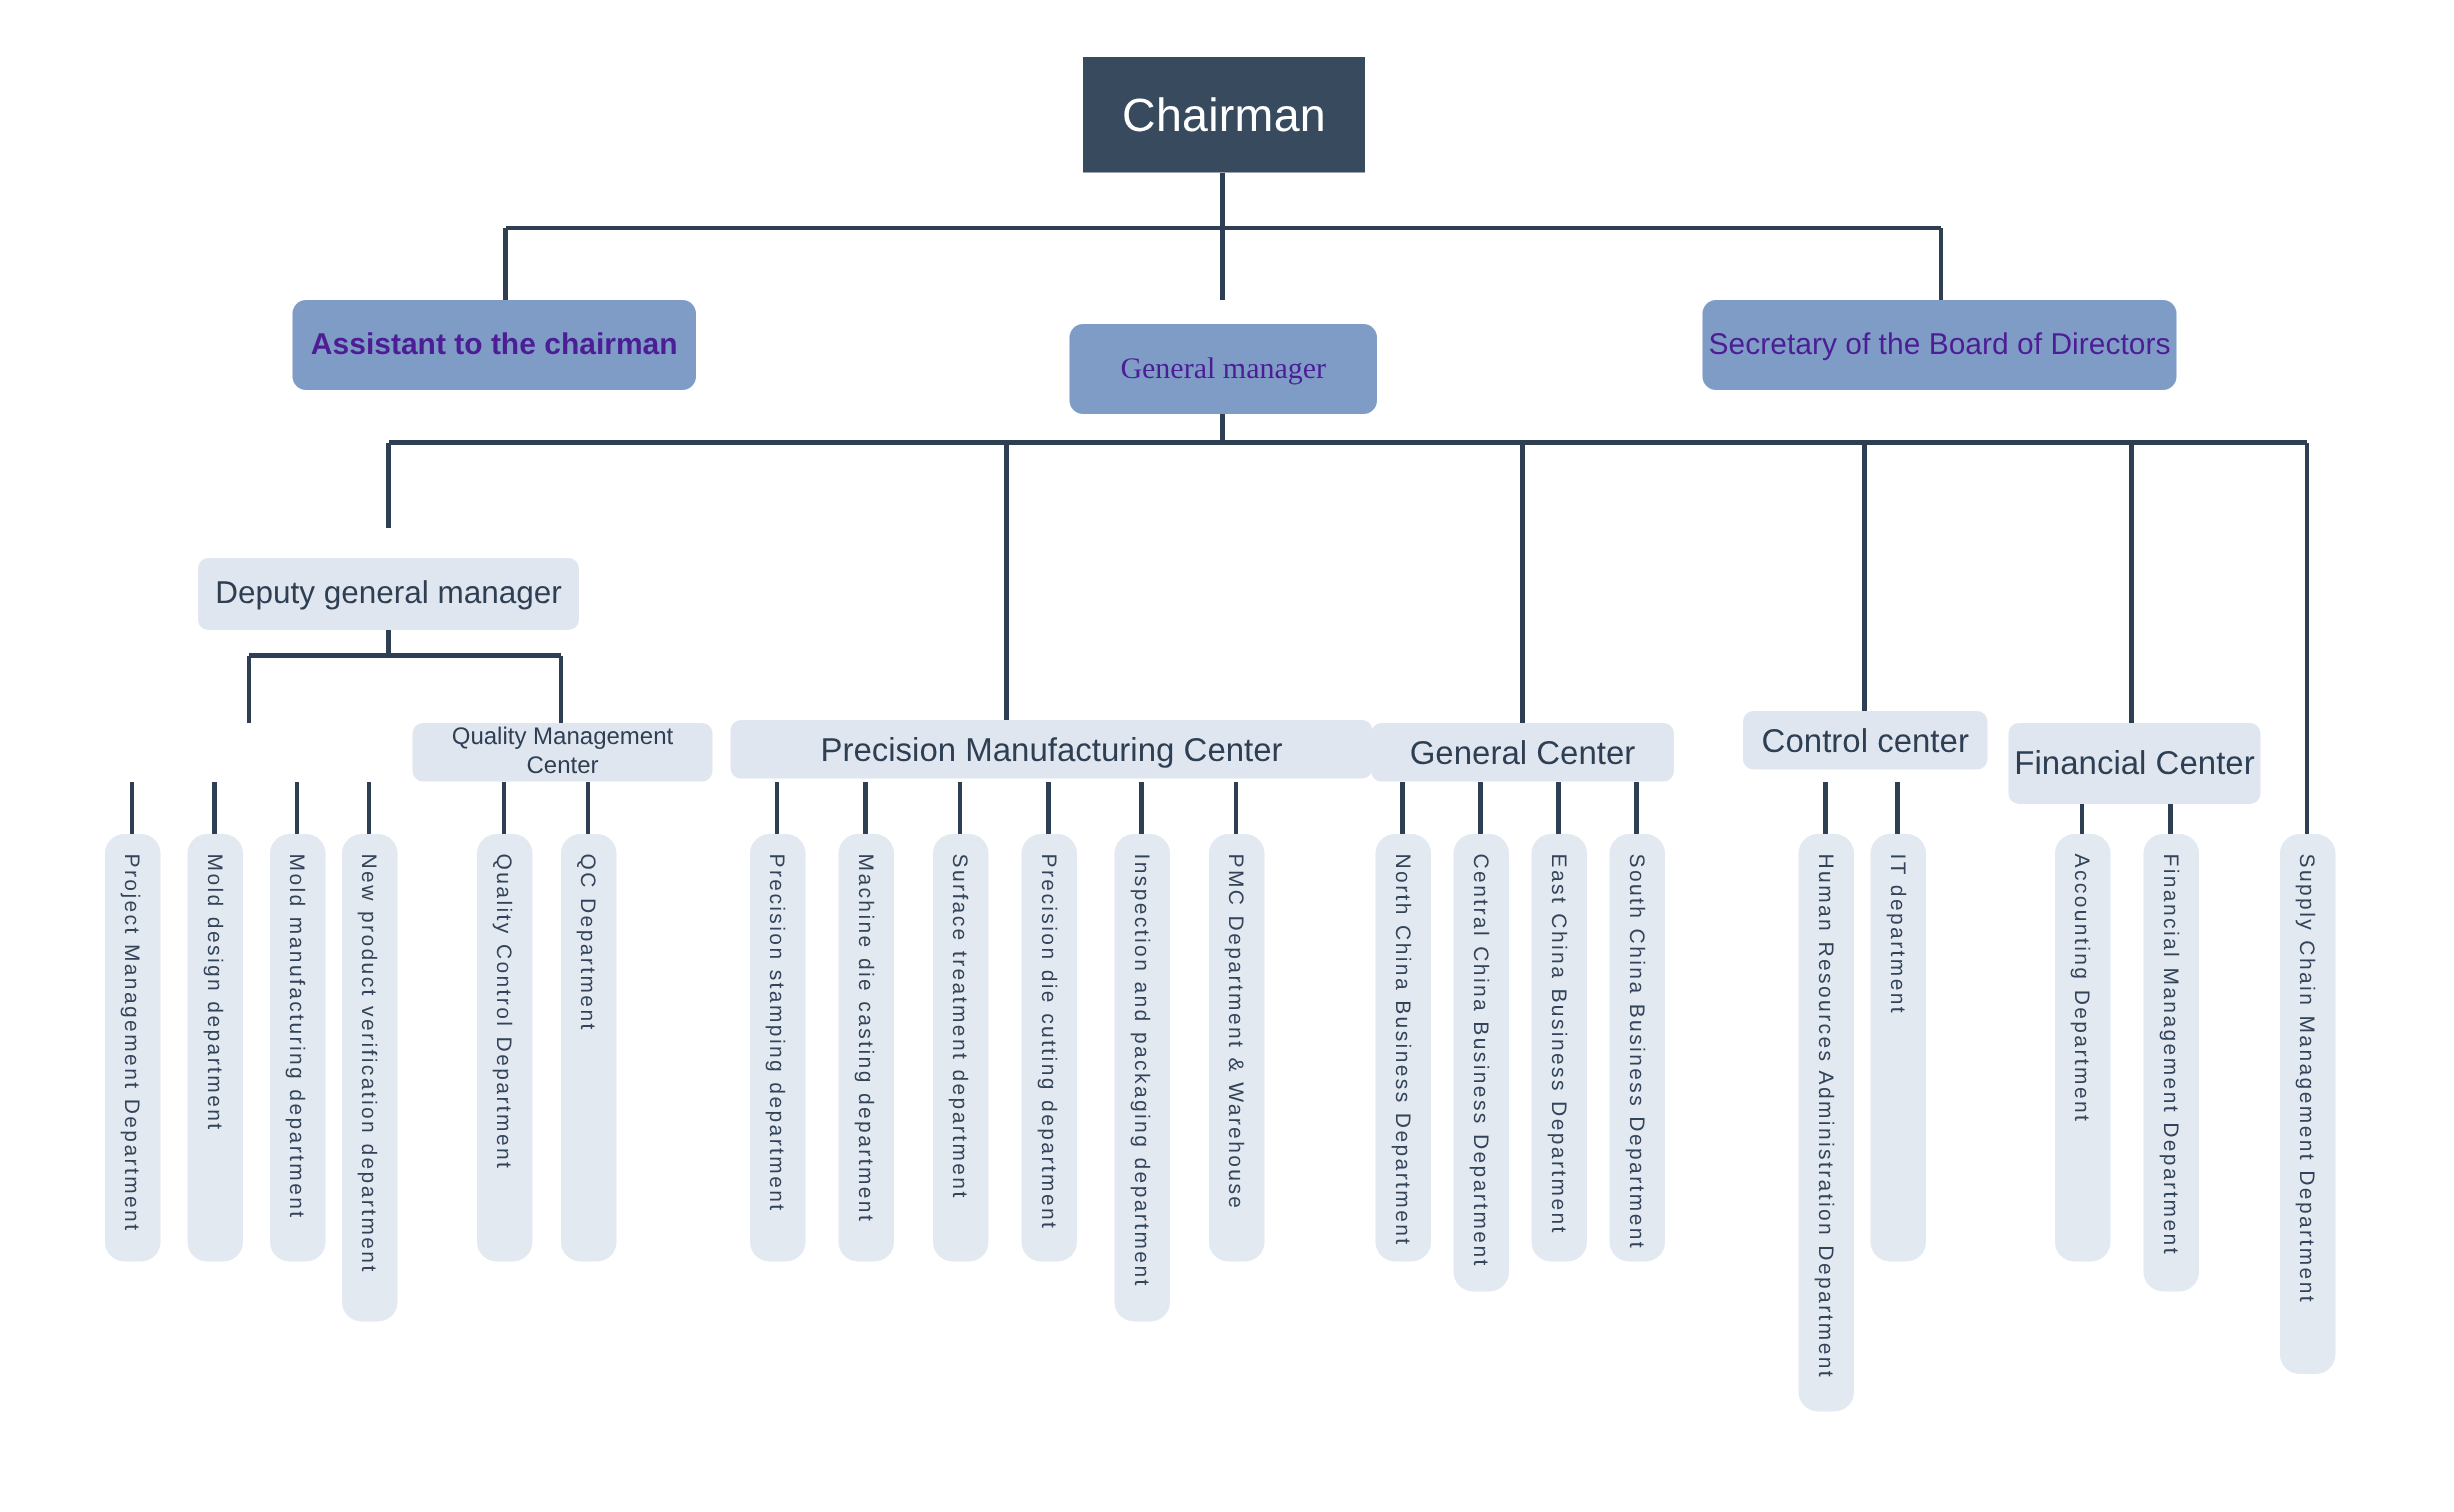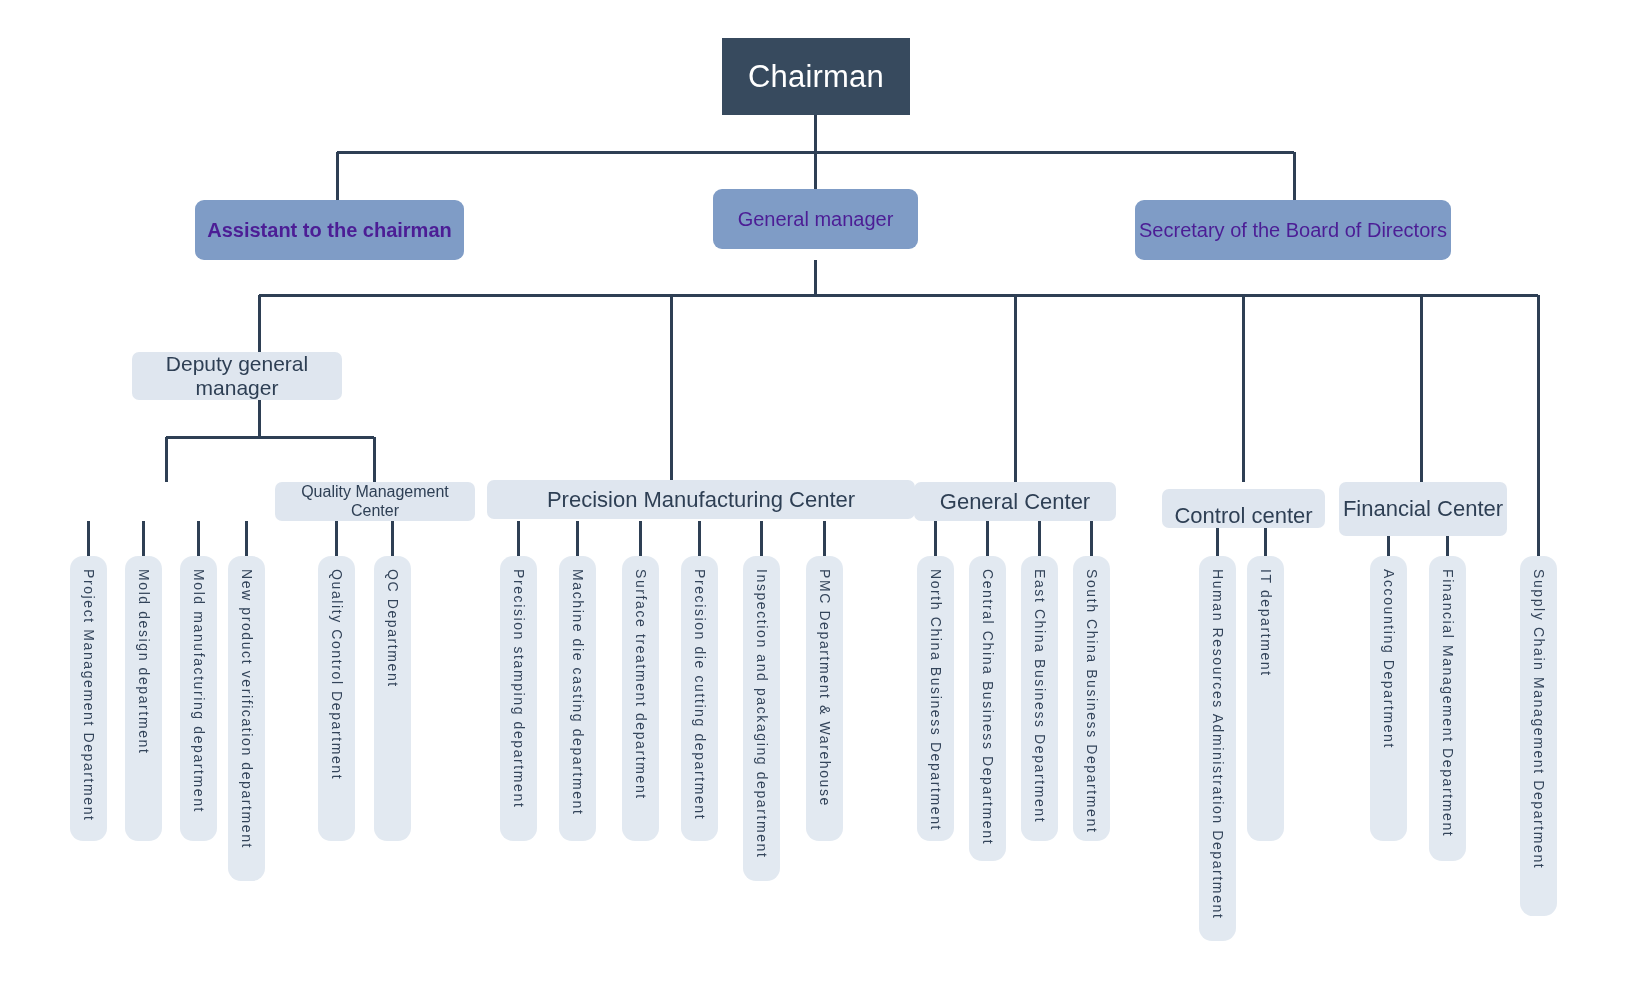--- a/index.html
+++ b/index.html
@@ -153,46 +153,46 @@
   </svg>
 
   <div class="node chairman" style="left:696px; top:38px; width:188px; height:77px;">
     <span>Chairman</span>
   </div>
 
   <div class="node exec" style="left:169px; top:200px; width:269px; height:60px;">
     <span>Assistant to the chairman</span>
   </div>
 
-  <div class="node exec plain" style="left:687px; top:189px; width:205px; height:60px;">
+  <div class="node exec plain" style="left:687px; top:216px; width:205px; height:60px;font-family:Liberation Serif, serif;">
     <span>General manager</span>
   </div>
 
   <div class="node exec plain" style="left:1109px; top:200px; width:316px; height:60px;text-align:right;">
     <span>Secretary of the Board of Directors</span>
   </div>
 
-  <div class="node deputy" style="left:106px; top:352px; width:210px; height:48px;">
+  <div class="node deputy" style="left:106px; top:372px; width:254px; height:48px;">
     <span>Deputy general manager</span>
   </div>
 
 
   <div class="node center small" style="left:249px; top:482px; width:200px; height:39px;">
     <span>Quality Management Center</span>
   </div>
 
   <div class="node center" style="left:461px; top:480px; width:428px; height:39px;">
     <span>Precision Manufacturing Center</span>
   </div>
 
   <div class="node center" style="left:888px; top:482px; width:202px; height:39px;">
     <span>General Center</span>
   </div>
 
-  <div class="node center" style="left:1136px; top:489px; width:163px; height:39px;align-items:flex-end;">
+  <div class="node center" style="left:1136px; top:474px; width:163px; height:39px;">
     <span>Control center</span>
   </div>
 
   <div class="node center" style="left:1313px; top:482px; width:168px; height:54px;">
     <span>Financial Center</span>
   </div>
 
   <div class="node dept" style="left:44px; top:556px; width:37px; height:285px;">
     <span class="vlabel">Project Management Department</span>
   </div>

